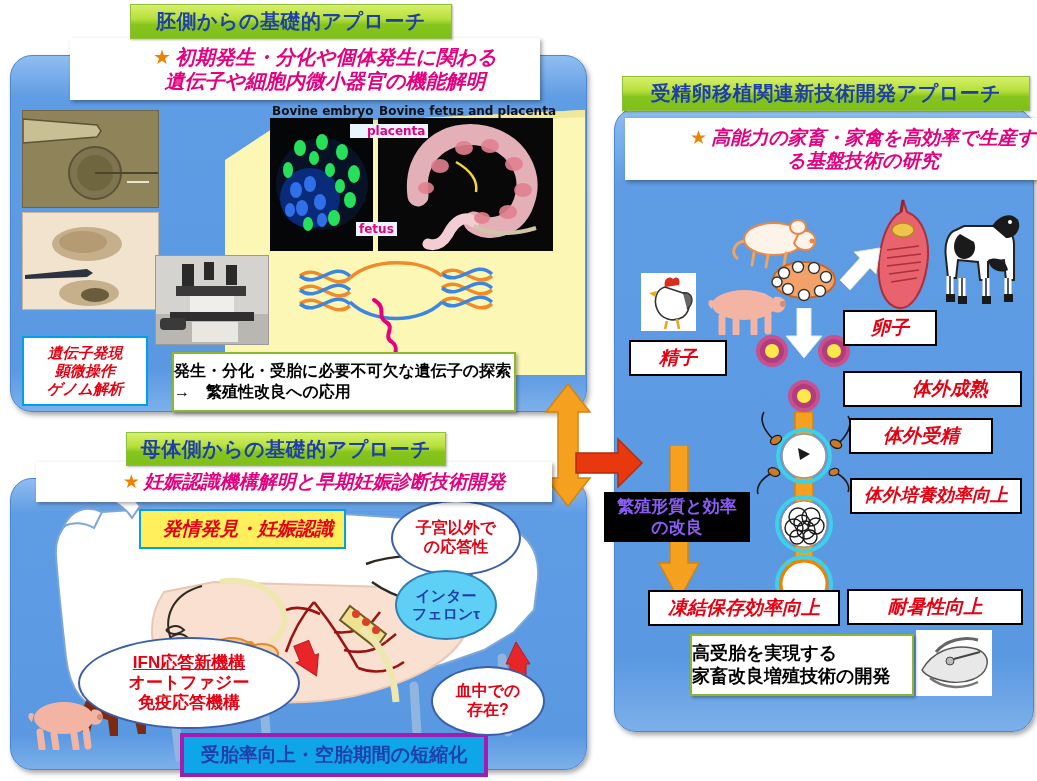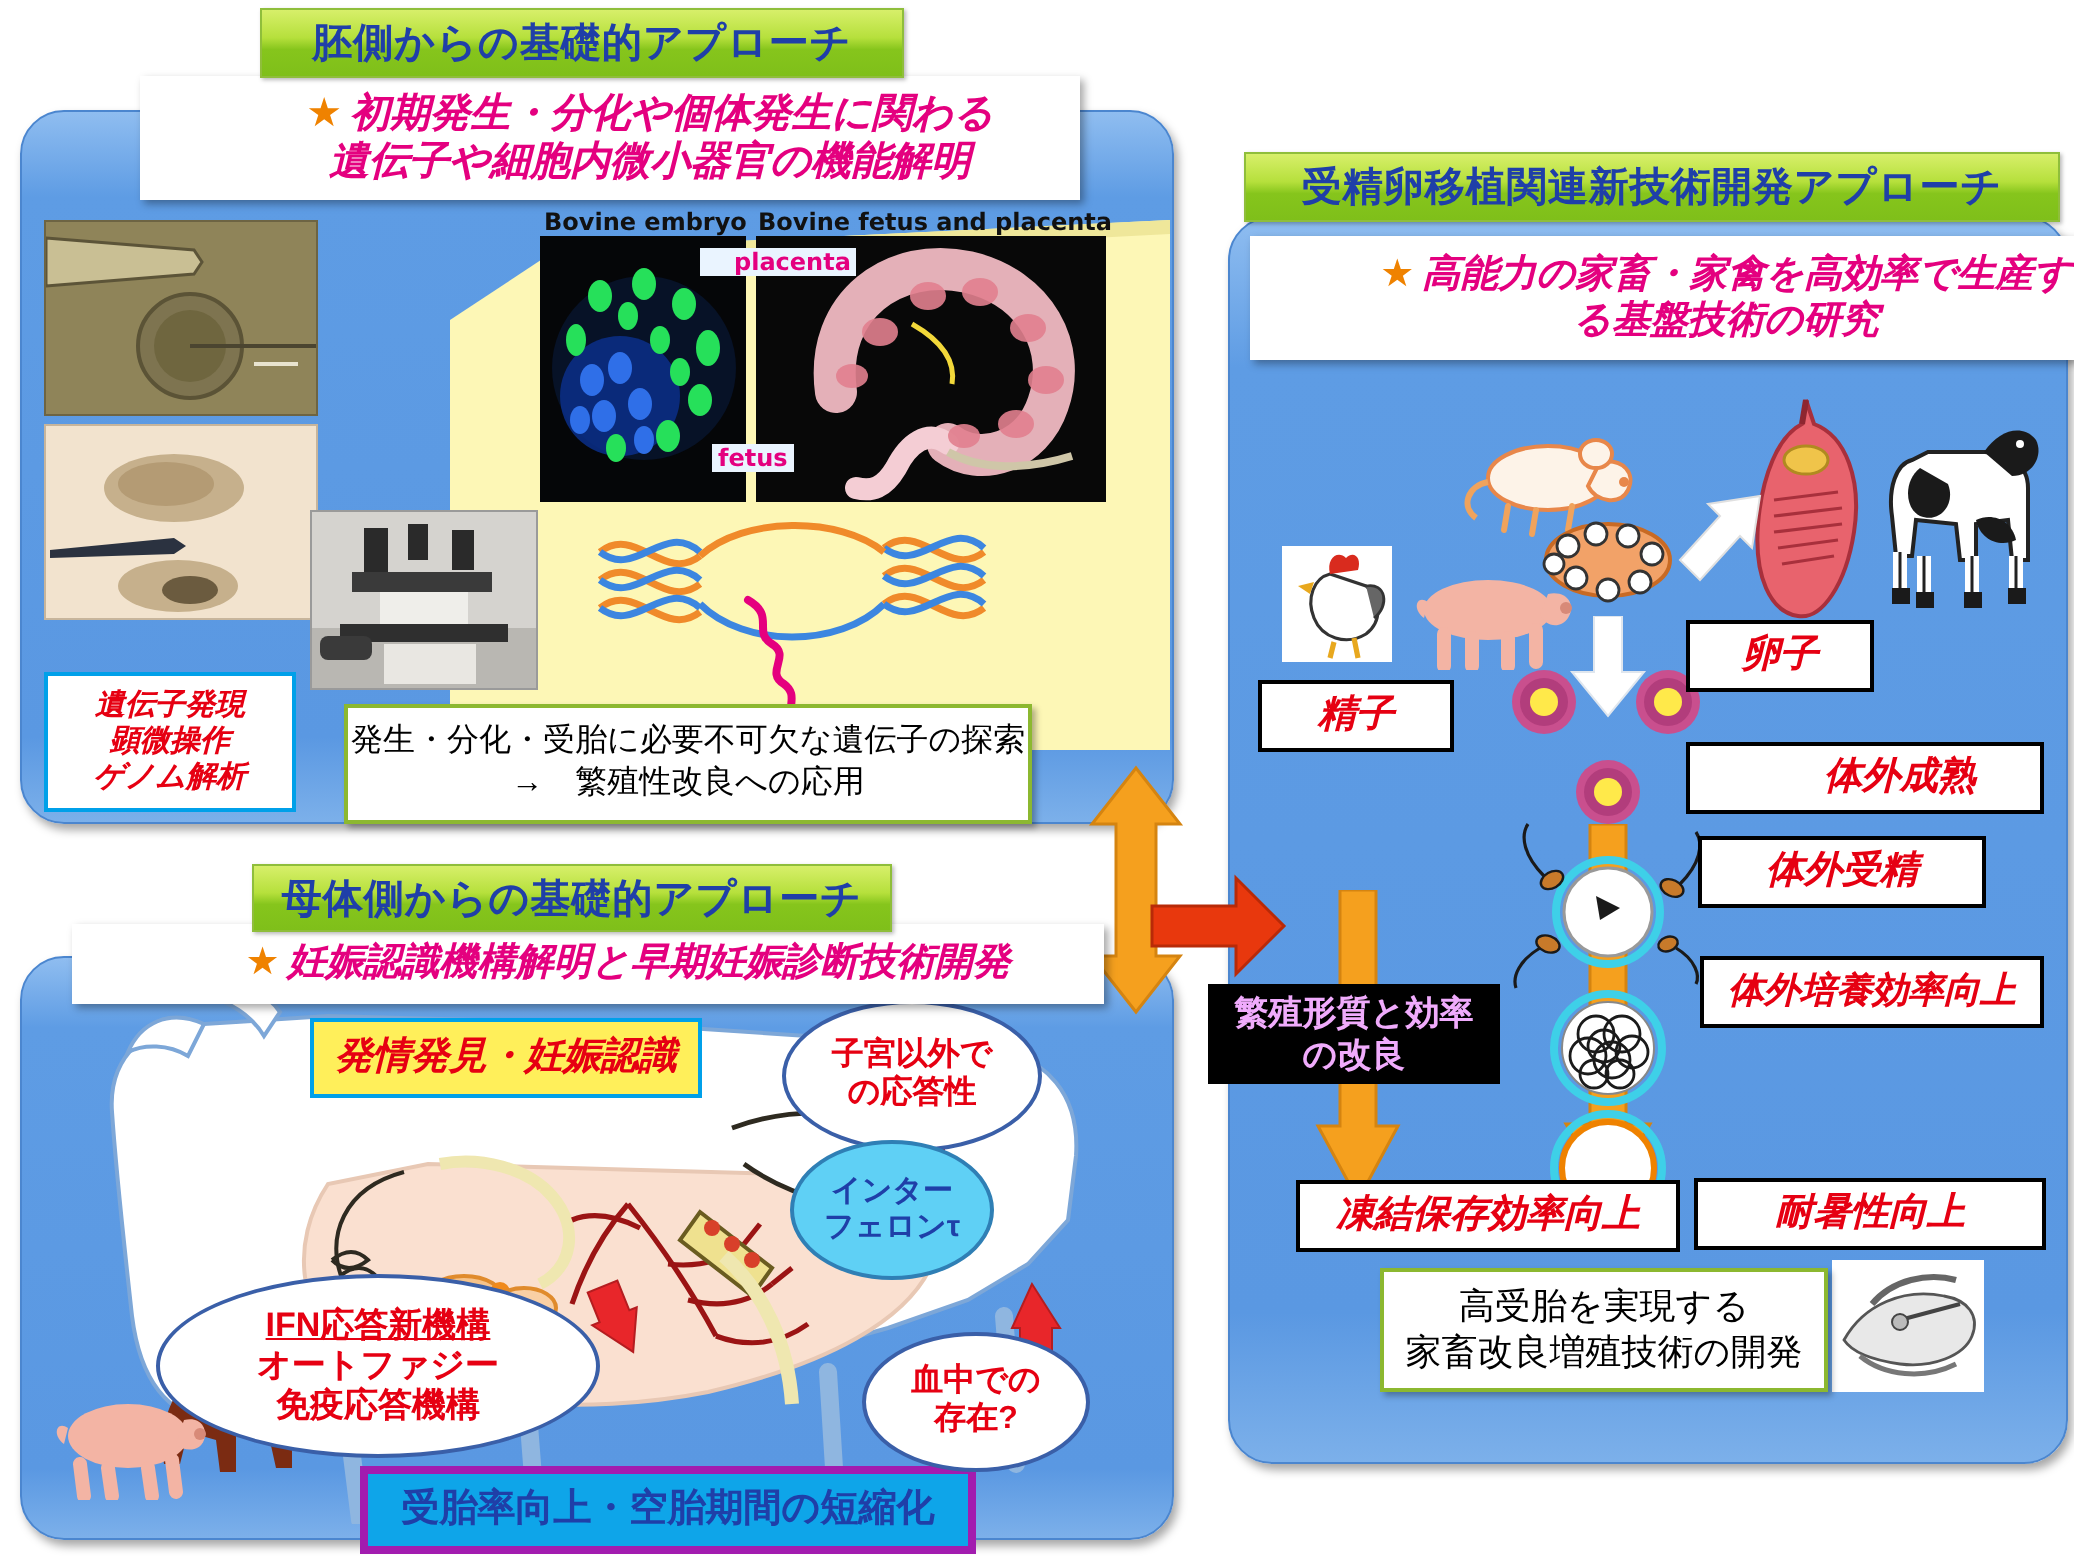--- a/index.html
+++ b/index.html
@@ -81,32 +81,32 @@
     z-index:30;
   }
   .ylabel.blue-text{color:#1f3fa8;font-style:normal;}
 
   
   .glabel{
     position:absolute;
     background:#fff;
     border:2px solid #8cb830;
     color:#000;
-    font-weight:normal;
-    display:flex;align-items:center;justify-content:center;
+    font-weight:bold;
+    display:flex;align-items:flex-start;justify-content:center;
     text-align:center;line-height:1.3;
     box-shadow:2px 2px 3px rgba(0,0,0,.3);
     z-index:30;
   }
 
   
   .blackbox{
     position:absolute;
     background:#000;
-    color:#f0abfc;
+    color:#8b5cf6;
     font-weight:bold;
     display:flex;align-items:center;justify-content:center;
     text-align:center;line-height:1.25;
     z-index:45;
   }
 
   
   .ellipse{
     position:absolute;
     background:#fff;
@@ -332,21 +332,21 @@
     <path d="M32 16 C24 18 18 26 18 36 C24 30 30 26 36 24 Z" fill="#2b1008"></path>
   </svg>
   <svg class="abs" style="left:20px;top:692px;width:86px;height:58px;" viewBox="0 0 86 58">
     <ellipse cx="44" cy="26" rx="30" ry="16" fill="#f3b4a4"></ellipse>
     <path d="M72 18 C80 16 84 22 82 28 C80 34 72 34 68 30 Z" fill="#f3b4a4"></path>
     <circle cx="80" cy="25" r="3" fill="#d88a78"></circle>
     <path d="M20 40 L22 56 M34 42 L36 56 M54 42 L56 56 M66 38 L68 54" stroke="#f3b4a4" stroke-width="7" stroke-linecap="round"></path>
     <path d="M14 22 C8 18 6 26 12 30 Z" fill="#f3b4a4"></path>
   </svg>
 
-  <div class="ylabel" style="left:155px;top:509px;width:192px;height:36px;font-size:19px;">発情発見・妊娠認識</div>
+  <div class="ylabel" style="left:139px;top:509px;width:192px;height:36px;font-size:19px;padding-left:11px;">発情発見・妊娠認識</div>
 
   <div class="ellipse" style="left:391px;top:500px;width:126px;height:72px;font-size:16px;flex-direction:column;">
     <span>子宮以外で</span>
     <span>の応答性</span>
   </div>
 
   <div class="ellipse cyan" style="left:395px;top:570px;width:98px;height:66px;font-size:15px;flex-direction:column;">
     <span>インター</span>
     <span>フェロンτ</span>
   </div>

